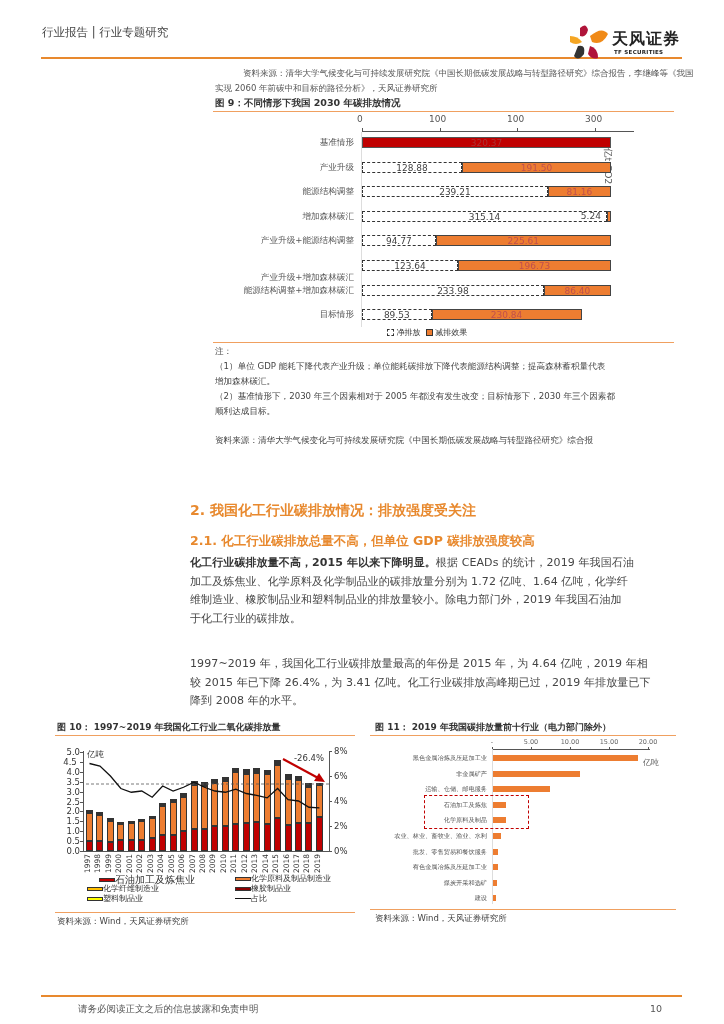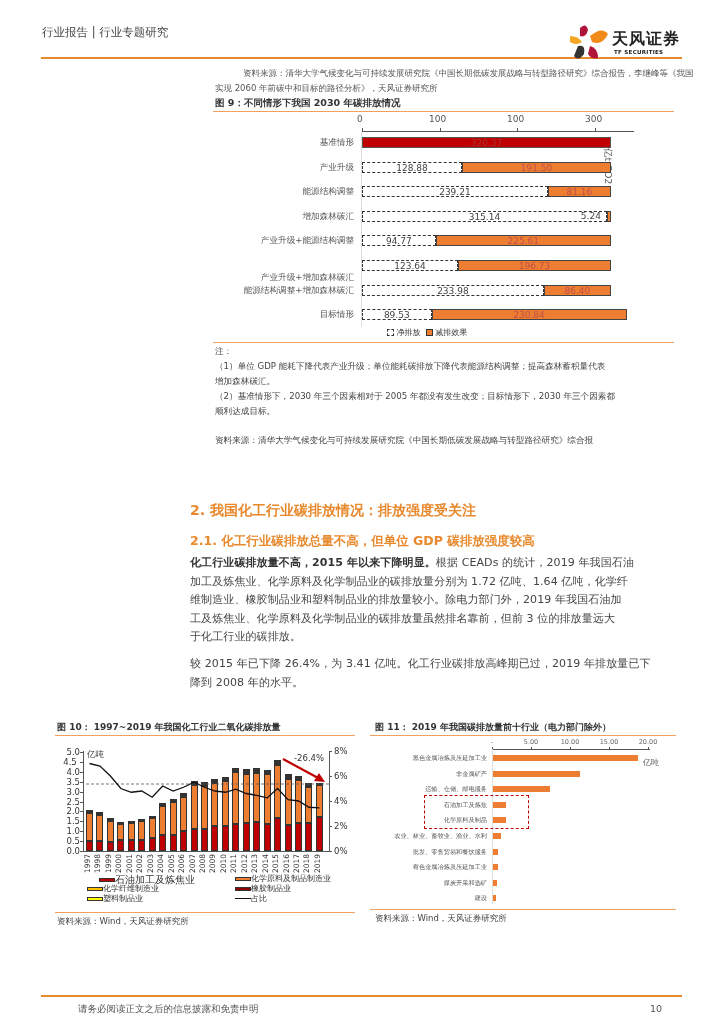--- a/index.html
+++ b/index.html
@@ -76,21 +76,21 @@
       <div class="abs" style="left: 362px; top: 235.4px; width: 73.6363px; height: 11px; font-size: 9px; text-align: center; line-height: 11px; color: rgb(68, 68, 68); border: 1px dashed rgb(51, 51, 51);">94.77</div>
       <div class="abs" style="left: 435.636px; top: 235.4px; width: 175.299px; height: 11px; background: rgb(237, 125, 49); border: 1px solid rgb(68, 68, 68); font-size: 9px; line-height: 10px; text-align: center; color: rgb(192, 80, 77);">225.61</div>
       <div class="abs c9-label" style="left: 194px; top: 252px; margin-top: 20px;">产业升级+增加森林碳汇</div>
       <div class="abs" style="left: 362px; top: 260px; width: 96.0683px; height: 11px; font-size: 9px; text-align: center; line-height: 11px; color: rgb(68, 68, 68); border: 1px dashed rgb(51, 51, 51);">123.64</div>
       <div class="abs" style="left: 458.068px; top: 260px; width: 152.859px; height: 11px; background: rgb(237, 125, 49); border: 1px solid rgb(68, 68, 68); font-size: 9px; line-height: 10px; text-align: center; color: rgb(192, 80, 77);">196.73</div>
       <div class="abs c9-label" style="left: 194px; top: 284.6px;">能源结构调整+增加森林碳汇</div>
       <div class="abs" style="left: 362px; top: 284.6px; width: 181.802px; height: 11px; font-size: 9px; text-align: center; line-height: 11px; color: rgb(68, 68, 68); border: 1px dashed rgb(51, 51, 51);">233.98</div>
       <div class="abs" style="left: 543.802px; top: 284.6px; width: 67.1328px; height: 11px; background: rgb(237, 125, 49); border: 1px solid rgb(68, 68, 68); font-size: 9px; line-height: 10px; text-align: center; color: rgb(192, 80, 77);">86.40</div>
       <div class="abs c9-label" style="left: 194px; top: 309.2px;">目标情形</div>
       <div class="abs" style="left: 362px; top: 309.2px; width: 69.5648px; height: 11px; font-size: 9px; text-align: center; line-height: 11px; color: rgb(68, 68, 68); border: 1px dashed rgb(51, 51, 51);">89.53</div>
-      <div class="abs" style="left: 431.565px; top: 309.2px; width: 195px; height: 11px; background: rgb(237, 125, 49); border: 1px solid rgb(68, 68, 68); font-size: 9px; line-height: 10px; text-align: center; color: rgb(192, 80, 77);">230.84</div>
+      <div class="abs" style="left: 431.565px; top: 309.2px; width: 150px; height: 11px; background: rgb(237, 125, 49); border: 1px solid rgb(68, 68, 68); font-size: 9px; line-height: 10px; text-align: center; color: rgb(192, 80, 77);">230.84</div>
     </div>
 
   <div class="abs leg" style="left:387px;top:327px;">
     <span style="display:inline-block;width:7px;height:7px;border:1px dashed #333;vertical-align:middle;"></span>
     <span>净排放</span>
     &nbsp;<span style="display:inline-block;width:7px;height:7px;background:#ED7D31;border:1px solid #333;vertical-align:middle;"></span>
     <span>减排效果</span>
   </div>
 </div>
 <div class="abs orange-line" style="left:213px;top:342px;width:461px;"></div>
@@ -105,24 +105,24 @@
   <div>资料来源：清华大学气候变化与可持续发展研究院《中国长期低碳发展战略与转型路径研究》综合报</div>
 </div>
 
 <div class="abs h2" style="left:190px;top:502px;">2. 我国化工行业碳排放情况：排放强度受关注</div>
 <div class="abs h3" style="left:190px;top:533px;">2.1. 化工行业碳排放总量不高，但单位 GDP 碳排放强度较高</div>
 
 <div class="abs para" style="left:190px;top:554px;width:480px;">
   <div><b>化工行业碳排放量不高，2015 年以来下降明显。</b><span>根据 CEADs 的统计，2019 年我国石油</span></div>
   <div>加工及炼焦业、化学原料及化学制品业的碳排放量分别为 1.72 亿吨、1.64 亿吨，化学纤</div>
   <div>维制造业、橡胶制品业和塑料制品业的排放量较小。除电力部门外，2019 年我国石油加</div>
-  <div>工及炼焦业、化学原料及化学制品业的碳排放量虽然排名靠前，但前 3 位的排放量远大</div>
   <div>于化工行业的碳排放。</div>
 </div>
 <div class="abs para" style="left:190px;top:655px;width:480px;">
+  <div>1997~2019 年，我国化工行业碳排放量最高的年份是 2015 年，为 4.64 亿吨，2019 年相</div>
   <div>较 2015 年已下降 26.4%，为 3.41 亿吨。化工行业碳排放高峰期已过，2019 年排放量已下</div>
   <div>降到 2008 年的水平。</div>
 </div>
 
 <div class="abs fig-title" style="left:57px;top:721px;font-size:9px;">图 10：  1997~2019 年我国化工行业二氧化碳排放量</div>
 <div class="abs orange-line" style="left:55px;top:735px;width:300px;"></div>
 <div class="abs" style="left:0;top:0;width:724px;height:1024px;pointer-events:none;">
   <div id="c10">
       <div class="abs" style="left:60px;top:846px;font-size:8.5px;color:#333;width:20px;text-align:right;">0.0</div>
       <div class="abs" style="left:80px;top:851px;width:3px;height:1px;background:#555;"></div>

